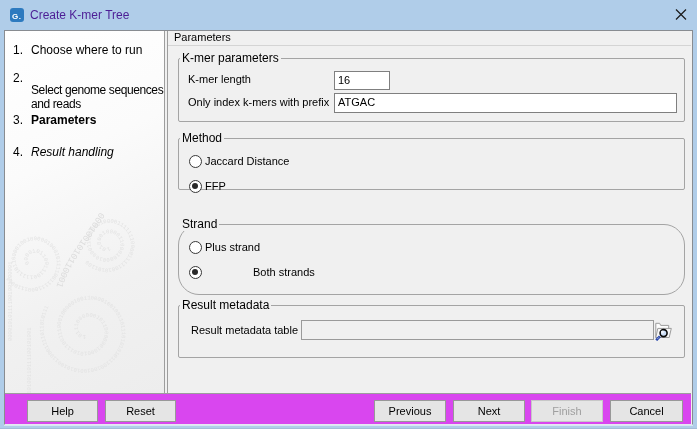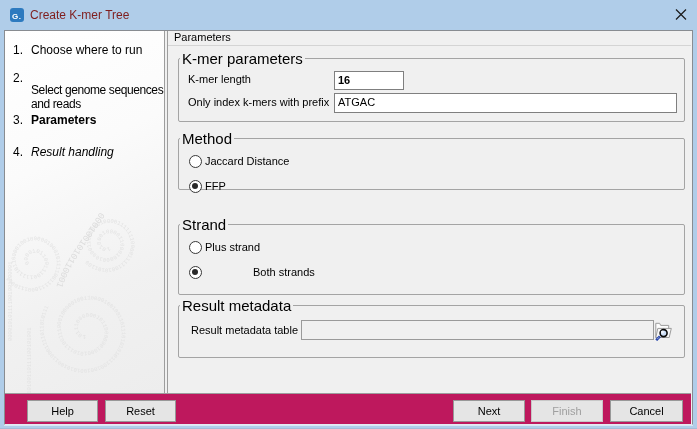--- a/index.html
+++ b/index.html
@@ -1,39 +1,39 @@
 <!DOCTYPE html>
 <html><head><meta charset="utf-8"><style>
 html,body{margin:0;padding:0;}
 *{box-sizing:border-box;}
 body{font-family:"Liberation Sans",sans-serif;}
 .win{position:relative;width:697px;height:429px;background:#b0cde9;overflow:hidden;}
 .titlebar{position:absolute;left:0;top:0;width:697px;height:30px;}
 .appicon{position:absolute;left:10px;top:8px;width:14px;height:14px;background:#2d7abf;border-radius:3px;}
 .appicon span{position:absolute;left:2px;top:4px;font-size:8px;font-weight:bold;color:#fff;letter-spacing:0.5px;}
-.title{position:absolute;left:30px;top:0;height:30px;line-height:31px;font-size:12px;color:#7f1d1d;}
+.title{position:absolute;left:30px;top:0;height:30px;line-height:31px;font-size:12px;color:#4c1d95;}
 .closex{position:absolute;right:10px;top:8px;width:12px;height:13px;}
 .content{position:absolute;left:4px;top:30px;width:689px;height:395px;border:1px solid #888c91;border-bottom:1px solid #e4eaf2;background:#f0f0f0;}
 .leftpane{position:absolute;left:0;top:0;width:160px;height:362px;border-right:1px solid #9d9d9d;
  background:linear-gradient(155deg,#ffffff 0%,#fbfbfb 35%,#f1f1f1 70%,#ededed 100%);}
 .step{position:absolute;font-size:12px;color:#000;}
 .step .no{position:absolute;left:8px;top:0;}
 .step .tx{position:absolute;left:26px;top:0;width:133px;line-height:14px;}
 .rightpane{position:absolute;left:162px;top:0;width:524px;height:362px;border-left:1px solid #9d9d9d;background:#f0f0f0;}
 .rp-title{position:absolute;left:6px;top:0;line-height:13px;font-size:11px;color:#000;}
 .rp-line{position:absolute;left:0;top:14px;width:523px;height:0;border-top:1px solid #d4d4d4;}
 .grp{position:absolute;left:10px;width:507px;border:1px solid #a4a4a4;border-radius:2px;}
-.grp .lbl{position:absolute;left:1px;top:-7px;background:#f0f0f0;padding:0 2px;font-size:15px;line-height:13px;color:#000;}
+.grp .lbl{position:absolute;left:1px;top:-7px;background:#f0f0f0;padding:0 2px;font-size:12px;line-height:13px;color:#000;}
 .flabel{position:absolute;font-size:11px;color:#000;}
 .tinput{position:absolute;background:#fff;border:1px solid #7f7f7f;font-size:11px;color:#000;padding:0 0 0 3px;line-height:17px;}
 .radio{position:absolute;width:13px;height:13px;border:1.4px solid #383838;border-radius:50%;background:#fff;}
 .radio.sel::after{content:"";position:absolute;left:1.8px;top:1.8px;width:6.6px;height:6.6px;border-radius:50%;background:#282828;}
 .btn{position:absolute;top:6px;height:22px;background:#e5e5e5;border:1px solid #989898;font-size:11px;color:#000;
  text-align:center;line-height:20px;}
-.btnbar{position:absolute;left:0;top:362px;width:686px;height:31px;border-top:1px solid #9d9d9d;background:#be185d;}
+.btnbar{position:absolute;left:0;top:362px;width:686px;height:31px;border-top:1px solid #9d9d9d;background:#d946ef;}
 .btn.dis{border-color:#c7c7c7;color:#9f9f9f;}
 </style></head>
 <body>
 <div class="win">
   <div class="titlebar">
     <div class="appicon">
         <span>G.</span>
       </div>
     <div class="title">Create K-mer Tree</div>
     <svg class="closex" viewBox="0 0 12 13">
@@ -78,32 +78,32 @@
           <span class="no">4.</span>
           <span class="tx" style="font-style:italic;">Result handling</span>
         </div>
     </div>
     <div class="rightpane">
       <div class="rp-title">Parameters</div>
       <div class="rp-line"></div>
       <div class="grp" style="top:27px;height:64px;">
           <span class="lbl">K-mer parameters</span>
         <div class="flabel" style="left:9px;top:14px;">K-mer length</div>
-        <div class="tinput" style="left:155px;top:12px;width:70px;height:19px;font-weight:bold;">16</div>
+        <div class="tinput" style="left:155px;top:12px;width:56px;height:19px;">16</div>
         <div class="flabel" style="left:9px;top:37px;">Only index k-mers with prefix</div>
         <div class="tinput" style="left:155px;top:34px;width:343px;height:20px;">ATGAC</div>
       </div>
       <div class="grp" style="top:107px;height:52px;">
           <span class="lbl">Method</span>
         <div class="radio" style="left:10px;top:16px;"></div>
         <div class="flabel" style="left:26px;top:16px;">Jaccard Distance</div>
         <div class="radio sel" style="left:10px;top:41px;"></div>
         <div class="flabel" style="left:26px;top:41px;">FFP</div>
       </div>
-      <div class="grp" style="top:193px;height:71px;">
+      <div class="grp" style="top:193px;height:71px;border-radius:21px;">
           <span class="lbl">Strand</span>
         <div class="radio" style="left:10px;top:16px;"></div>
         <div class="flabel" style="left:26px;top:16px;">Plus strand</div>
         <div class="radio sel" style="left:10px;top:41px;"></div>
         <div class="flabel" style="left:26px;top:41px;margin-left:48px;">Both strands</div>
       </div>
       <div class="grp" style="top:274px;height:53px;">
           <span class="lbl">Result metadata</span>
         <div class="flabel" style="left:12px;top:18px;">Result metadata table</div>
         <div class="tinput" style="left:122px;top:14px;width:353px;height:20px;background:#f0f0f0;border-color:#9a9a9a;"></div>
@@ -113,20 +113,21 @@
           <path d="M6.9 15.3 L3.2 19.2" stroke="#2a48ad" stroke-width="2.6" fill="none"></path>
           <path d="M5.6 16.6 L4.7 17.6" stroke="#e8edf8" stroke-width="1" fill="none"></path>
           <circle cx="10.6" cy="12.1" r="3.5" fill="#cddff7" stroke="#0a0a0a" stroke-width="1.6"></circle>
           <circle cx="9.4" cy="10.9" r="1.5" fill="#f0f5fd" stroke="none"></circle>
         </svg>
       </div>
     </div>
     <div class="btnbar">
       <div class="btn" style="left:22px;width:71px;">Help</div>
       <div class="btn" style="left:100px;width:71px;">Reset</div>
+      <div class="btn" style="left:369px;width:72px;">Previous</div>
       <div class="btn" style="left:448px;width:72px;">Next</div>
       <div class="btn dis" style="left:526px;width:72px;">Finish</div>
       <div class="btn" style="left:605px;width:73px;">Cancel</div>
     </div>
   </div>
   <div style="position:absolute;left:4px;top:425px;width:689px;height:1px;background:#d9e6f3;"></div>
   <div style="position:absolute;left:0;top:428px;width:697px;height:1px;background:#a4bcd8;"></div>
 </div>
 
 </body></html>

